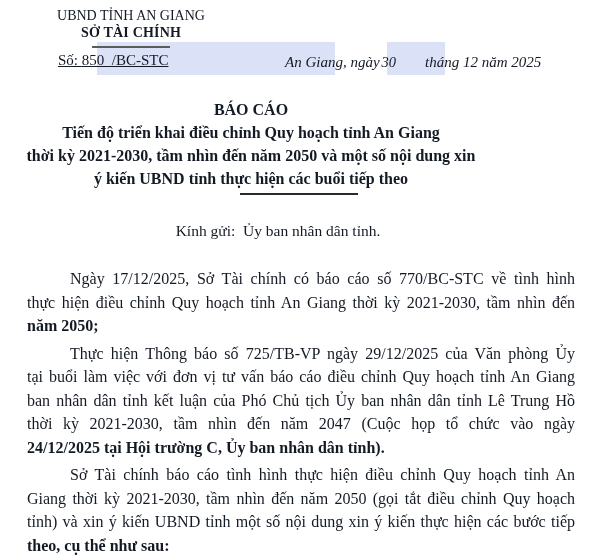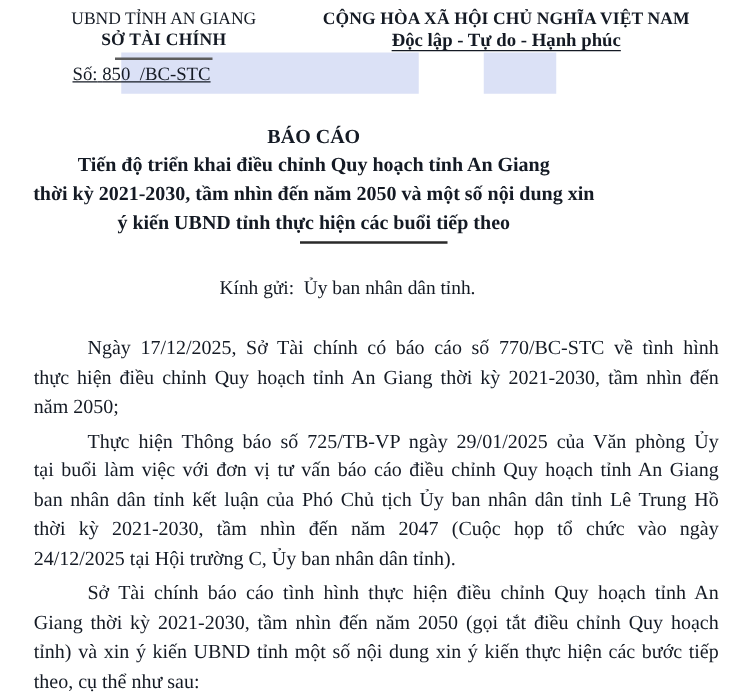--- a/index.html
+++ b/index.html
@@ -41,62 +41,59 @@
   .salutation { position:absolute; left:0; top:222px; width:556px; text-align:center;
                 font-size:15.5px; white-space:pre; }
 
   
   .body-text { position:absolute; left:27px; top:267px; width:548px;
                font-size:16px; line-height:23.5px; }
   .para { display:block; }
   .para + .para { margin-top:4px; }
   .bline { display:block; text-align:justify; text-align-last:justify; }
   .bline.first { text-indent:43px; }
-  .bline.last  { text-align-last:left; }
+  .bline.last  { text-align-last:left;font-weight:bold; }
 </style>
 </head>
 <body>
 
 <div class="page">
 
   <div class="field-highlight hl-number"></div>
   <div class="field-highlight hl-day"></div>
 
   <div class="hdr-left">
     <div>UBND TỈNH AN GIANG</div>
     <div class="org-name">SỞ TÀI CHÍNH</div>
     <div class="org-rule"></div>
   </div>
 
-  <div class="hdr-right">
-    <div class="nat-title">CỘNG HÒA XÃ HỘI CHỦ NGHĨA VIỆT NAM</div>
-    <div class="nat-motto">Độc lập - Tự do - Hạnh phúc</div>
-  </div>
 
   <div class="doc-number"><span>Số:</span> <span>850  /BC-STC</span></div>
 
+  <div class="date-line"><span>An Giang, ngày</span><span class="date-day">30</span><span class="date-suffix">tháng 12 năm 2025</span></div>
 
   <div class="title-block">
     <div>BÁO CÁO</div>
     <div>Tiến độ triển khai điều chỉnh Quy hoạch tỉnh An Giang</div>
     <div>thời kỳ 2021-2030, tầm nhìn đến năm 2050 và một số nội dung xin</div>
     <div>ý kiến UBND tỉnh thực hiện các buổi tiếp theo</div>
     <div class="title-rule"></div>
   </div>
 
   <div class="salutation">Kính gửi:  Ủy ban nhân dân tỉnh.</div>
 
   <div class="body-text">
     <div class="para">
       <span class="bline first">Ngày 17/12/2025, Sở Tài chính có báo cáo số 770/BC-STC về tình hình</span>
       <span class="bline">thực hiện điều chỉnh Quy hoạch tỉnh An Giang thời kỳ 2021-2030, tầm nhìn đến</span>
       <span class="bline last">năm 2050;</span>
     </div>
     <div class="para">
-      <span class="bline first">Thực hiện Thông báo số 725/TB-VP ngày 29/01/2025 của Văn phòng Ủy</span>
+      <span class="bline first">Thực hiện Thông báo số 725/TB-VP ngày 29/12/2025 của Văn phòng Ủy</span>
       <span class="bline">tại buổi làm việc với đơn vị tư vấn báo cáo điều chỉnh Quy hoạch tỉnh An Giang</span>
       <span class="bline">ban nhân dân tỉnh kết luận của Phó Chủ tịch Ủy ban nhân dân tỉnh Lê Trung Hồ</span>
       <span class="bline">thời kỳ 2021-2030, tầm nhìn đến năm 2047 (Cuộc họp tổ chức vào ngày</span>
       <span class="bline last">24/12/2025 tại Hội trường C, Ủy ban nhân dân tỉnh).</span>
     </div>
     <div class="para">
       <span class="bline first">Sở Tài chính báo cáo tình hình thực hiện điều chỉnh Quy hoạch tỉnh An</span>
       <span class="bline">Giang thời kỳ 2021-2030, tầm nhìn đến năm 2050 (gọi tắt điều chỉnh Quy hoạch</span>
       <span class="bline">tỉnh) và xin ý kiến UBND tỉnh một số nội dung xin ý kiến thực hiện các bước tiếp</span>
       <span class="bline last">theo, cụ thể như sau:</span>

